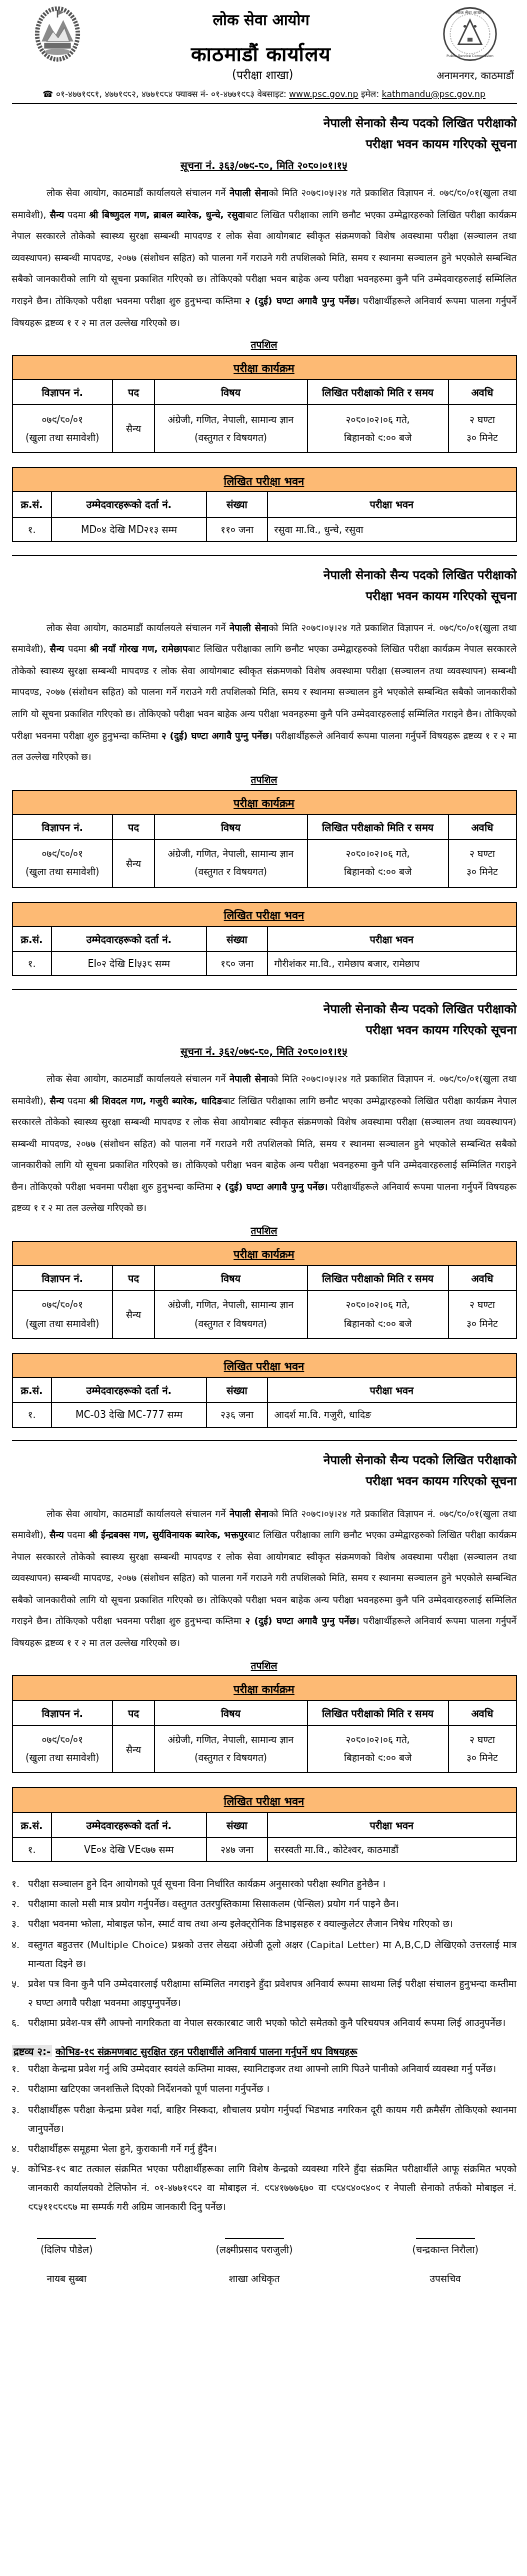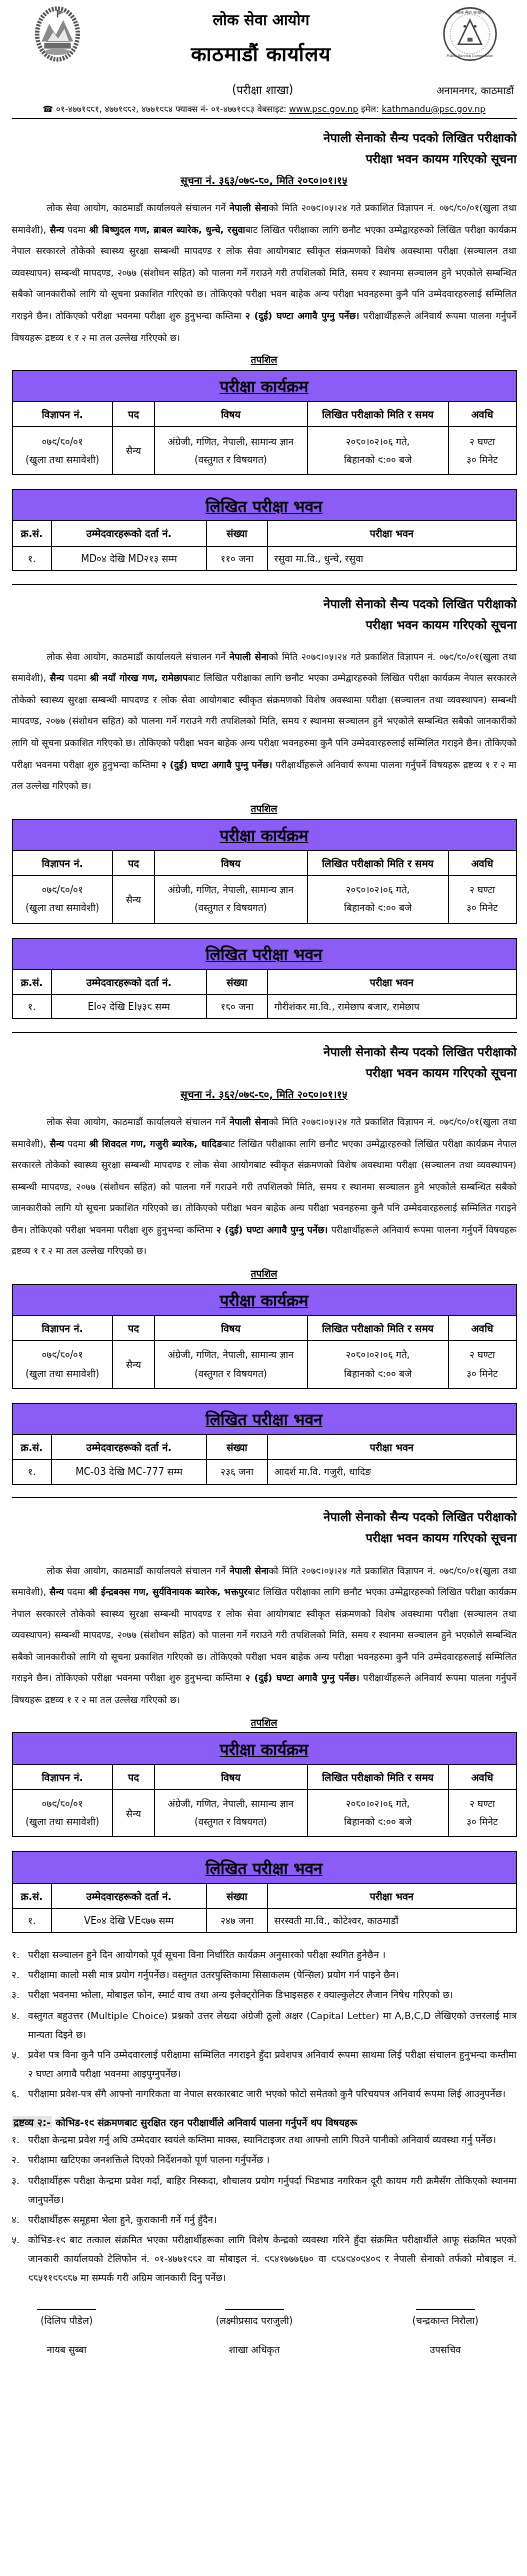--- a/index.html
+++ b/index.html
@@ -5,54 +5,54 @@
   html,body{margin:0;padding:0;background:#ffffff;color:#000;}
   body{width:528px;font-family:"DejaVu Sans","Liberation Sans",sans-serif;}
   .page{padding:5.1px 11.5px 16.6px 11.5px;}
 
   
   .masthead{display:flex;align-items:flex-start;justify-content:space-between;padding:1.3px 19px 0 22px;}
   .emblem{flex:0 0 auto;}
   .masthead-center{flex:1 1 auto;text-align:center;}
   .org-title{font-size:15.3px;font-weight:bold;margin-top:2.6px;}
   .office-title{font-size:20px;font-weight:bold;margin-top:11.5px;letter-spacing:0.6px;}
-  .branch-row{display:flex;align-items:flex-end;margin-top:15px;}
+  .branch-row{display:flex;align-items:flex-end;margin-top:0;}
   .branch-row .sp{flex:1 1 0;}
   .branch{flex:1 1 auto;text-align:center;font-size:11.5px;}
   .address{flex:1 1 0;text-align:right;font-size:10.2px;padding-right:2.6px;}
   .contact-line{text-align:center;font-size:8.6px;margin-top:5.1px;white-space:nowrap;}
   .contact-line .lnk{text-decoration:underline;color:#000;}
   hr.thick{border:none;border-top:1.9px solid #000;margin:3.8px 0 0 0;}
   hr.sep{border:none;border-top:1.6px solid #000;margin:12.8px 0 0 0;}
 
   
   .notice{padding-top:9px;}
   .t1{margin:0;text-align:right;font-size:12px;font-weight:bold;line-height:1.75;}
   .nno{text-align:center;font-size:10.2px;font-weight:bold;text-decoration:underline;margin-top:2.6px;}
   .para{font-size:9.3px;line-height:2.32;text-align:justify;text-indent:35px;margin:10.2px 0 3.8px 0;}
   .tapasil{text-align:center;font-size:9.6px;font-weight:bold;text-decoration:underline;margin:5.1px 0 3.8px 0;}
 
-  .band{border:1px solid #000;border-bottom:none;background:#8b5cf6;text-align:center;
-        font-size:16px;font-weight:bold;padding:4.5px 0 3.8px 0;}
+  .band{border:1px solid #000;border-bottom:none;background:#fdba74;text-align:center;
+        font-size:11px;font-weight:bold;padding:4.5px 0 3.8px 0;}
   .band > span{text-decoration:underline;}
   .band.mt{margin-top:14px;}
   table.tbl{width:100%;border-collapse:collapse;table-layout:fixed;}
   table.tbl th,table.tbl td{border:1px solid #000;text-align:center;vertical-align:middle;
         font-size:9.6px;padding:5.1px 2.6px;overflow:hidden;}
   table.tbl th{font-weight:bold;font-size:10px;}
   .sched .c1{width:20%;} .sched .c2{width:7.5%;} .sched .c3{width:31%;} .sched .c4{width:28.5%;} .sched .c5{width:13%;}
   .venue .c1{width:7%;} .venue .c2{width:31%;text-align:center;} .venue .c3{width:11.5%;} .venue .c4{width:50.5%;}
   .venue td.left{text-align:left;padding-left:6.4px;}
   td .ln{line-height:1.9;}
 
   
   .notes{margin-top:11.5px;font-size:9.5px;}
   .note-label{font-weight:bold;font-size:10px;}
   .note-label.hl{background:#e5e5e5;padding:0.6px 1.9px;}
-  .note-heading{font-weight:bold;font-size:9.7px;margin-top:21px;}
+  .note-heading{font-weight:bold;text-decoration:underline;font-size:9.7px;margin-top:21px;}
   .note-item{display:flex;line-height:2.0;margin-top:1.3px;}
   .note-item .no{flex:0 0 16.6px;}
   .note-item .txt{flex:1 1 auto;text-align:justify;}
 
   
   .sigs{display:flex;justify-content:space-between;margin-top:22px;padding:0 38px 0 25.6px;}
   .sig{text-align:center;}
   .sig-line{border-top:1px solid #000;width:59px;margin:0 auto 3.8px auto;}
   .sig-name{font-size:9.6px;}
   .sig-title{font-size:9.6px;margin-top:16px;}

